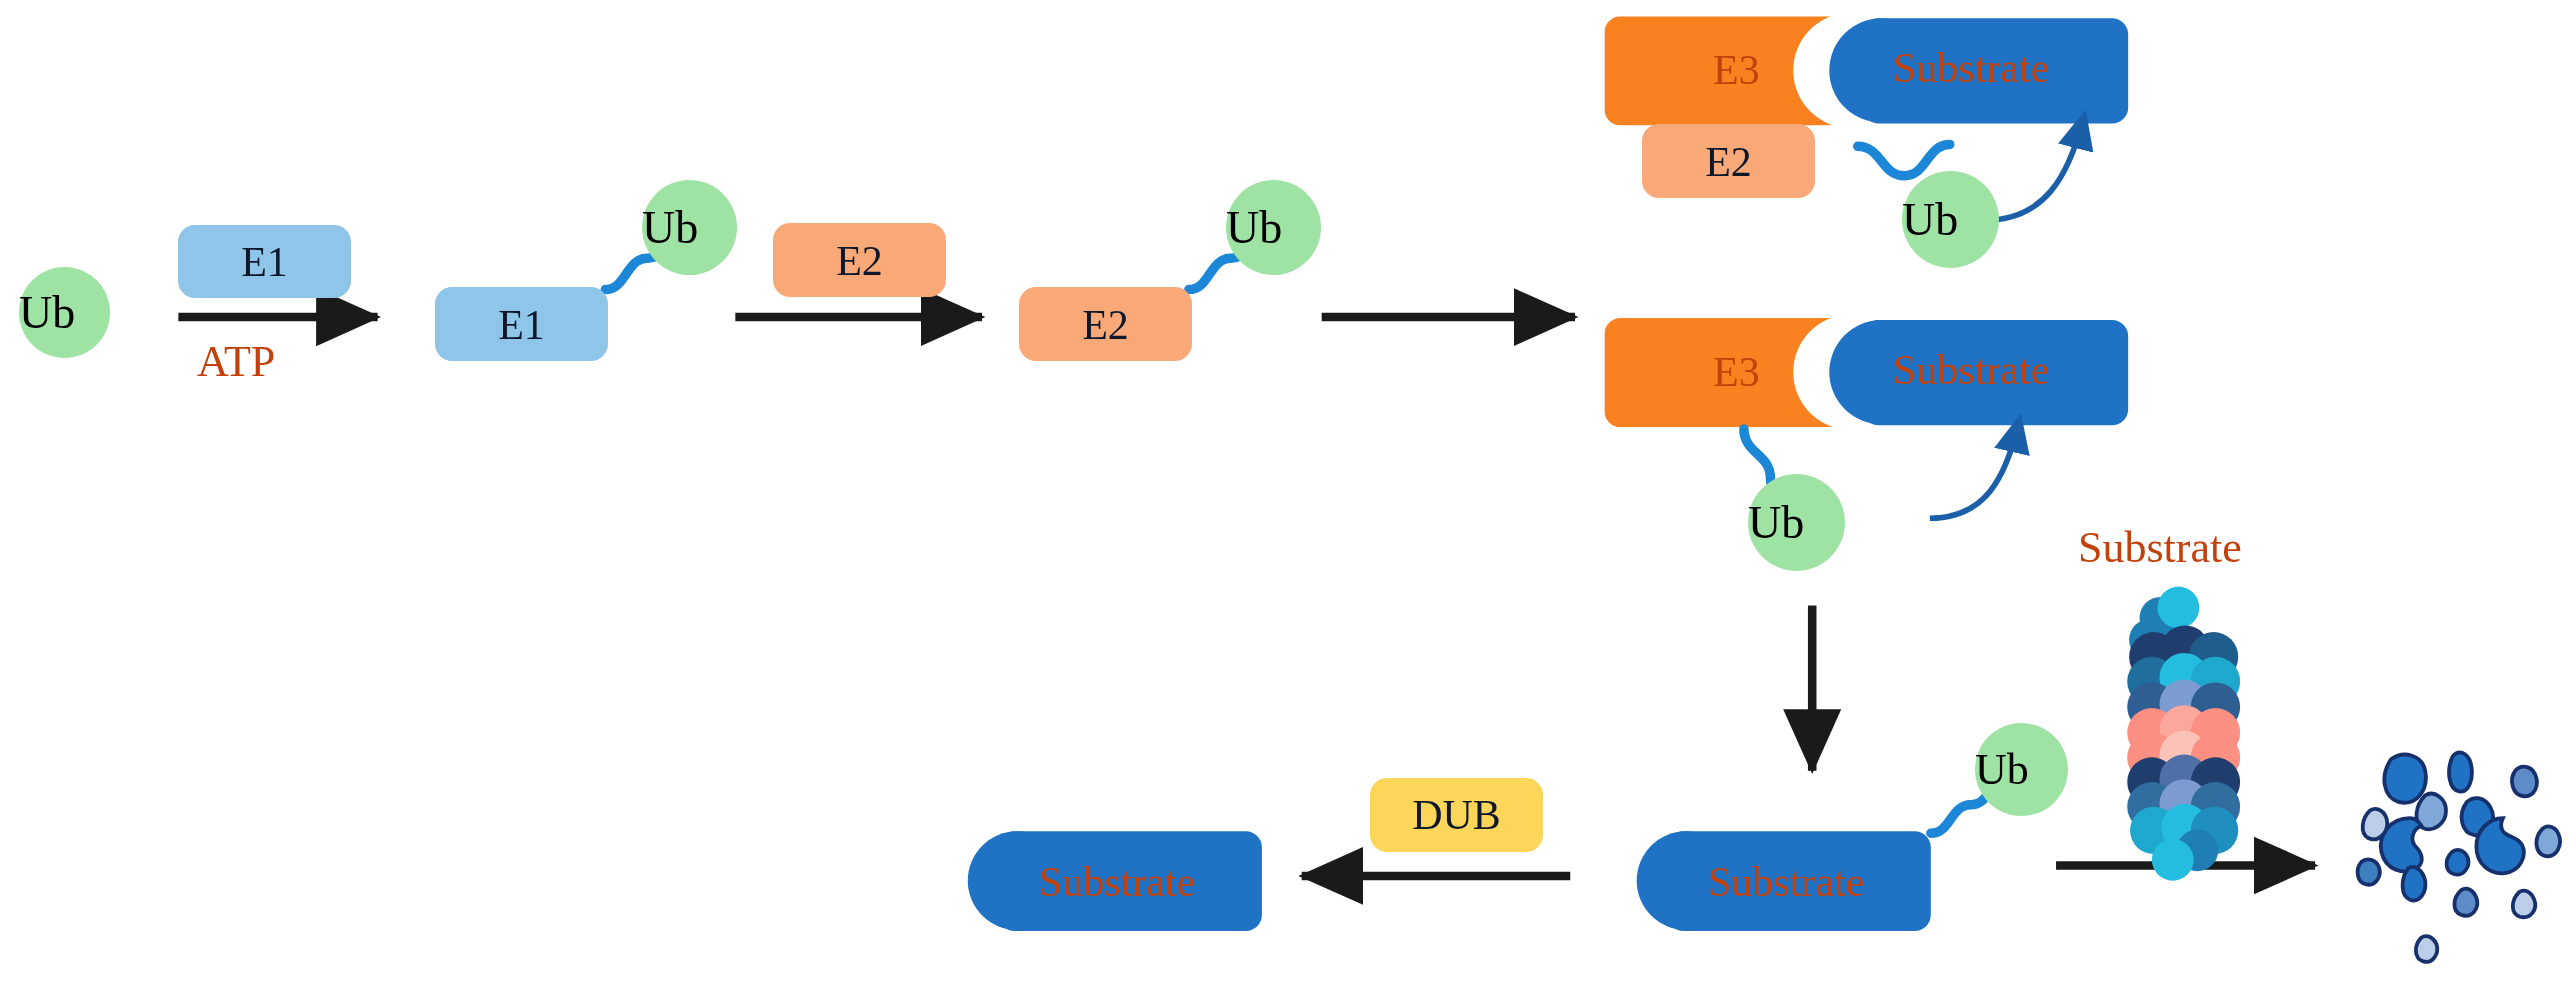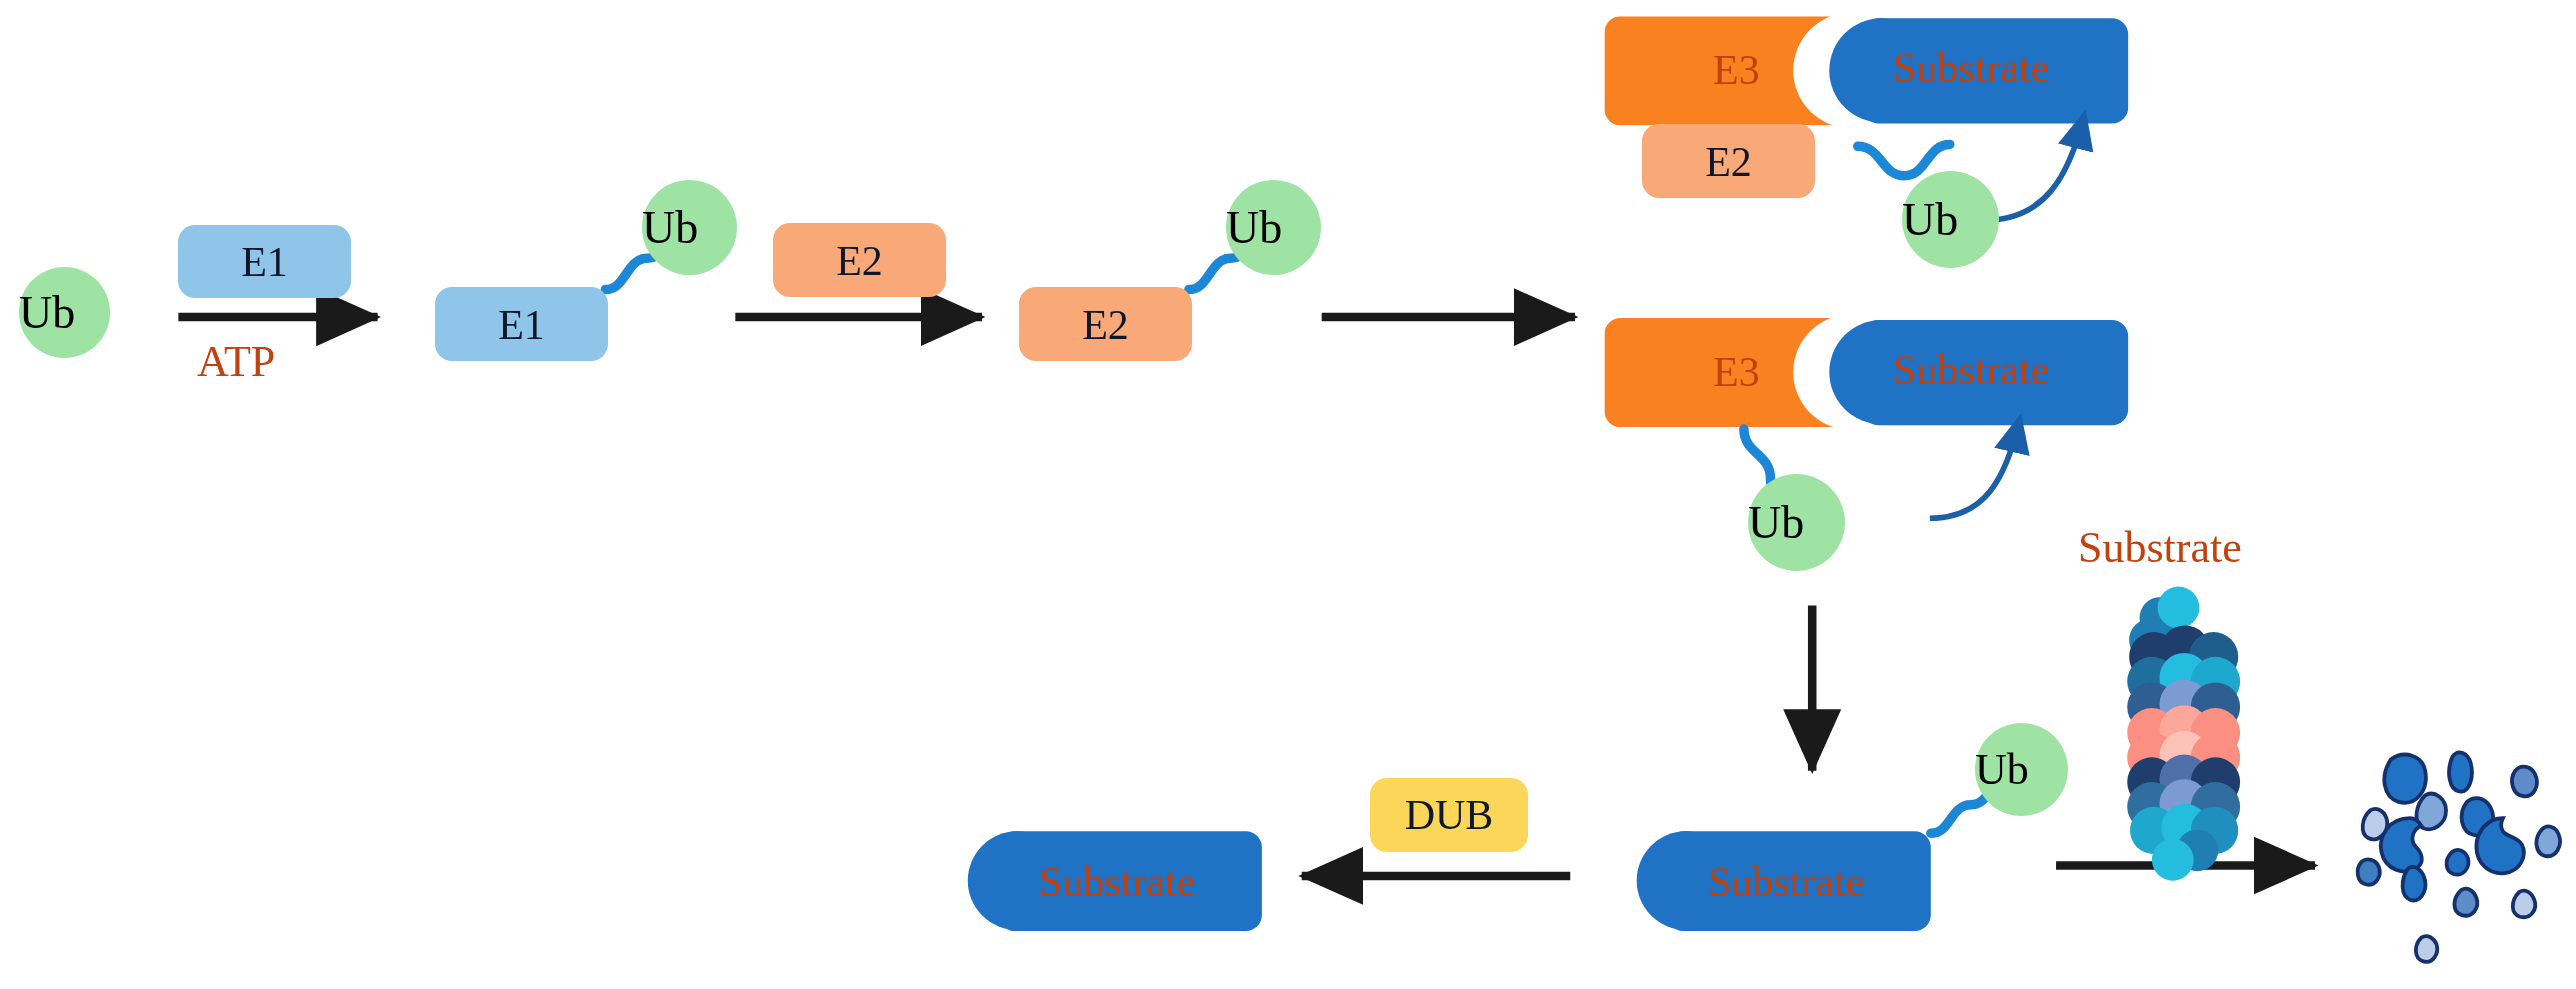--- a/index.html
+++ b/index.html
@@ -226,20 +226,20 @@
     <span>Ub</span>
   </div>
 
   <div class="plaintext" style="left:2078px; top:526px; font-size:44px;">Substrate</div>
 
   <div class="plaintext" style="left:1708px; top:861px; font-size:42px;">Substrate</div>
   <div class="ubcircle" style="left:1975px; top:723px; width:93px; height:93px; font-size:44px;">
     <span>Ub</span>
   </div>
 
-  <div class="rbox" style="left:1370px; top:778px; width:158px; height:74px; background:#FCD659;">
+  <div class="rbox" style="left:1370px; top:778px; width:173px; height:74px; background:#FCD659;">
     <div class="boxlabel" style="top:16px; font-size:42px;">DUB</div>
   </div>
 
   <div class="plaintext" style="left:1039px; top:861px; font-size:42px;">Substrate</div>
 
 </div>
 
 
 </body></html>

